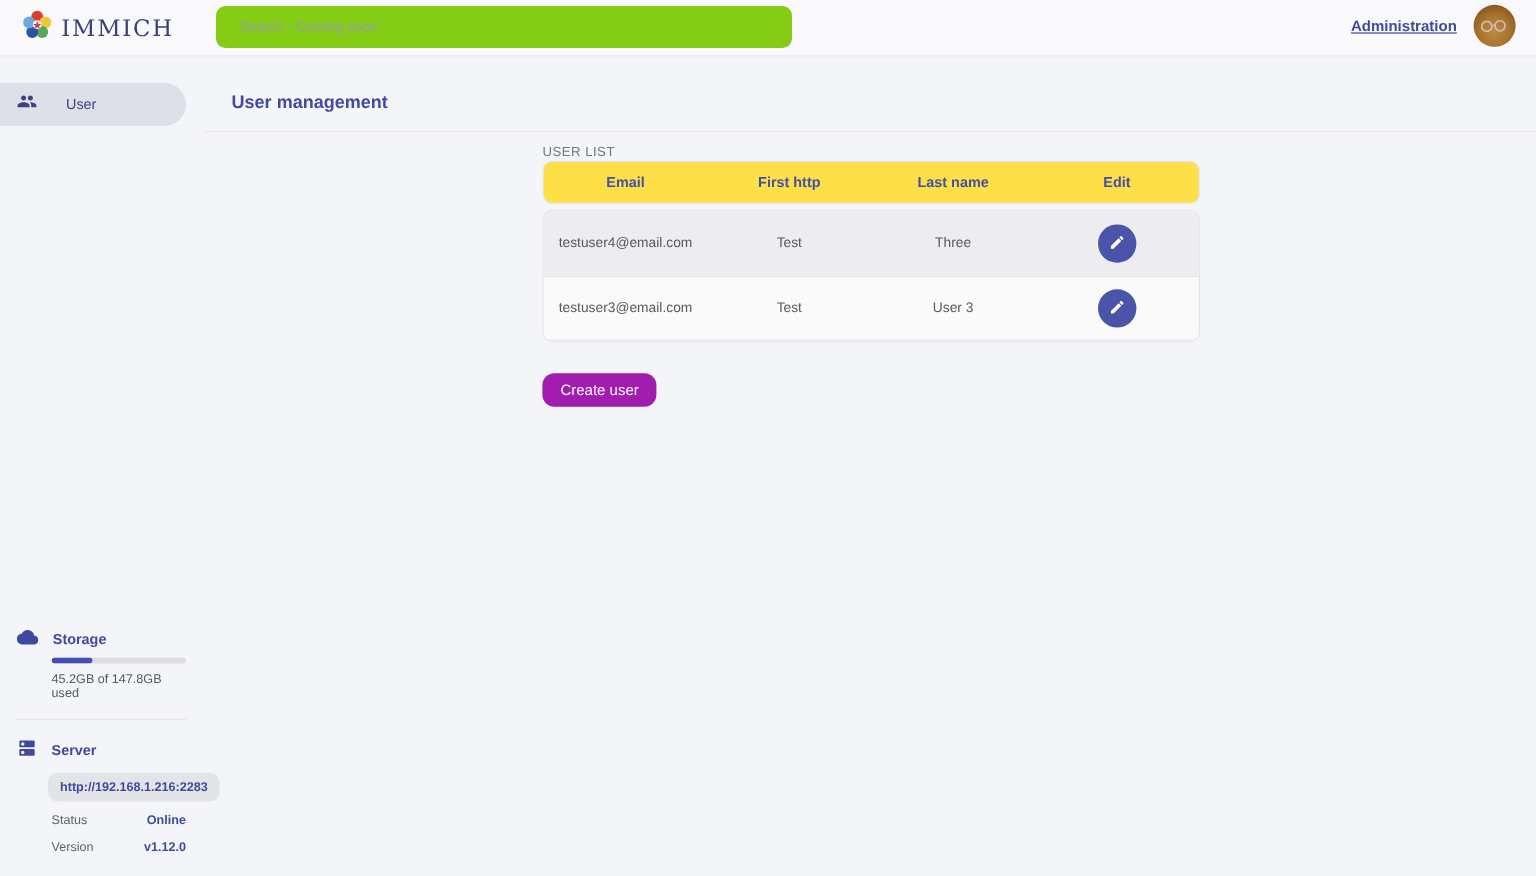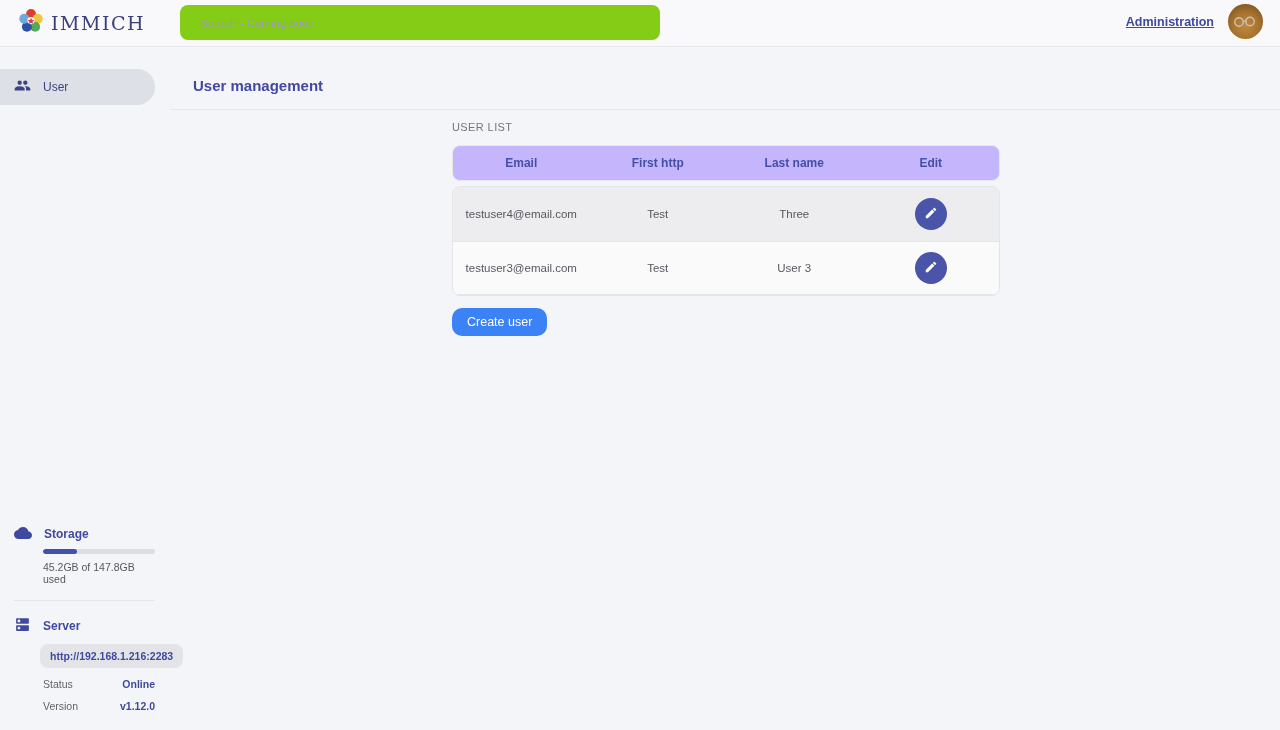--- a/index.html
+++ b/index.html
@@ -56,21 +56,21 @@
   
   .sidebar {
     position:absolute; top:47px; left:0; width:170px; height:683px;
   }
   .side-item {
     margin-top:22px;
     width:155px; height:36px;
     background:#dee0e8;
     border-radius:0 18px 18px 0;
     display:flex; align-items:center;
-    padding-left:14px; gap:12px;
+    padding-left:14px; gap:24px;
     cursor:pointer;
   }
   .side-item-label { font-size:12px; font-weight:500; color:#3d4382; }
 
   .sidebar-footer {
     position:absolute; bottom:16px; left:0; width:170px;
     padding:0 15px 2px 14px;
     font-size:10.5px;
   }
   .foot-header { display:flex; align-items:center; gap:12px; }
@@ -102,22 +102,22 @@
     font-size:15px; font-weight:600; color:#4348a0;
   }
   .title-divider { border:none; border-top:1px solid #e8e8ed; margin-top:15px; }
 
   .content-col { margin:11px 0 0 282px; width:548px; }
   .section-label {
     font-size:11px; font-weight:500; color:#73767d;
     letter-spacing:0.4px; text-transform:uppercase;
   }
   .table-header {
-    margin-top:12px; height:36px;
-    background:#c4b5fd;
+    margin-top:1px; height:36px;
+    background:#fde047;
     border:1px solid #e7e7ec; border-radius:8px;
     display:grid; grid-template-columns:repeat(4,1fr);
     align-items:center; text-align:center;
     font-size:12px; font-weight:700; color:#4450a8;
   }
   .table-rows {
     margin-top:5px;
     border-radius:8px; overflow:hidden;
     border:1px solid #e4e4e9;
   }
@@ -129,22 +129,22 @@
   }
   .table-row:nth-child(odd) { background:#ededf0; }
   .table-row:nth-child(even) { background:#fafafb; border-top:1px solid #e4e4e9; border-bottom:1px solid #e4e4e9; }
   .edit-btn {
     width:32px; height:32px; border-radius:50%;
     background:#4a54a8; border:none;
     display:flex; align-items:center; justify-content:center;
     margin:0 auto; cursor:pointer;
   }
   .create-btn {
-    margin-top:12px;
-    background:#3b82f6; color:#fff;
+    margin-top:26px;
+    background:#a21caf; color:#fff;
     border:none; border-radius:10px;
     padding:7px 15px;
     font-size:12.5px; font-weight:500;
     font-family:"Liberation Sans", sans-serif;
     cursor:pointer;
   }
 </style>
 </head>
 <body>
 

